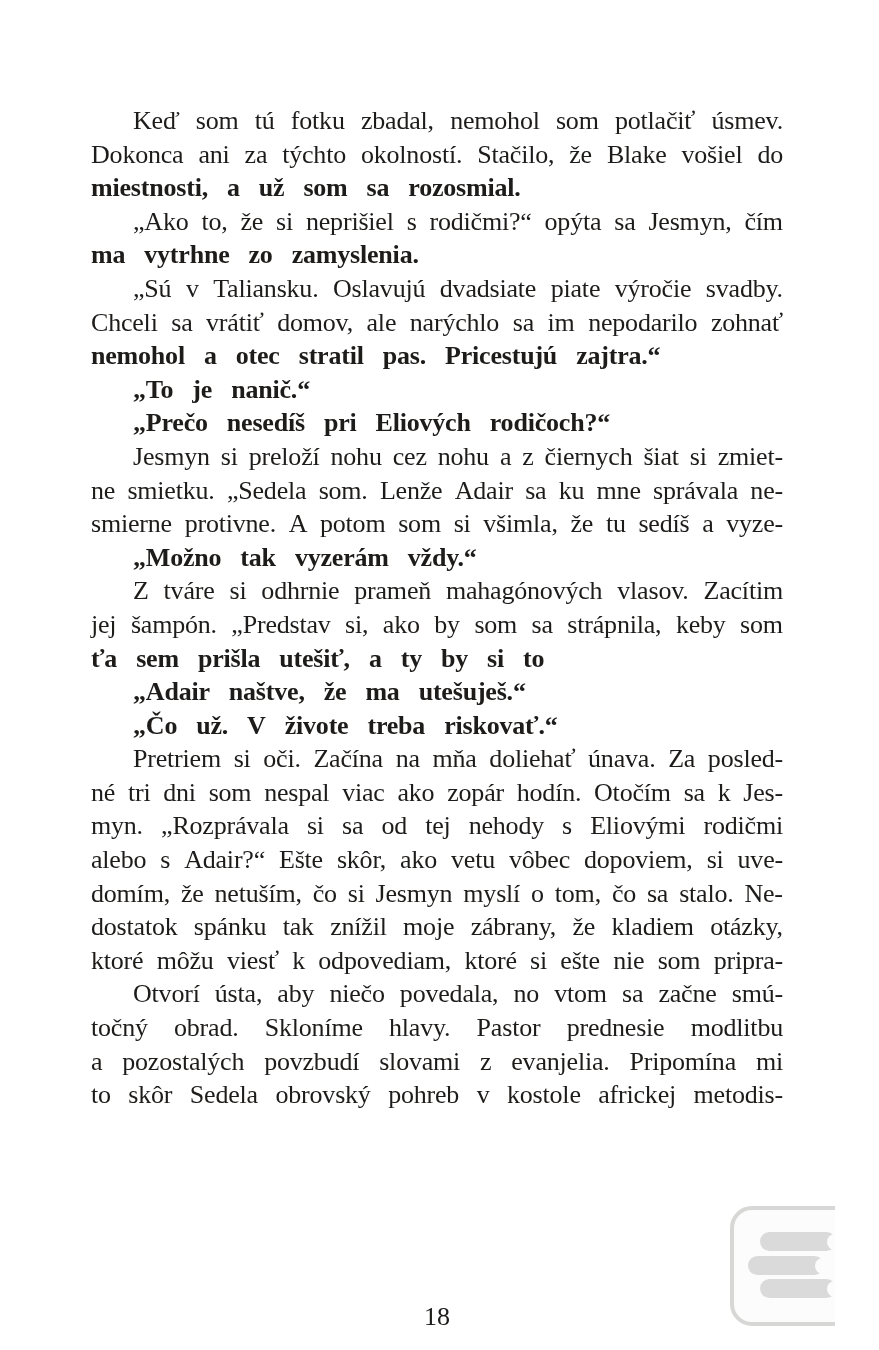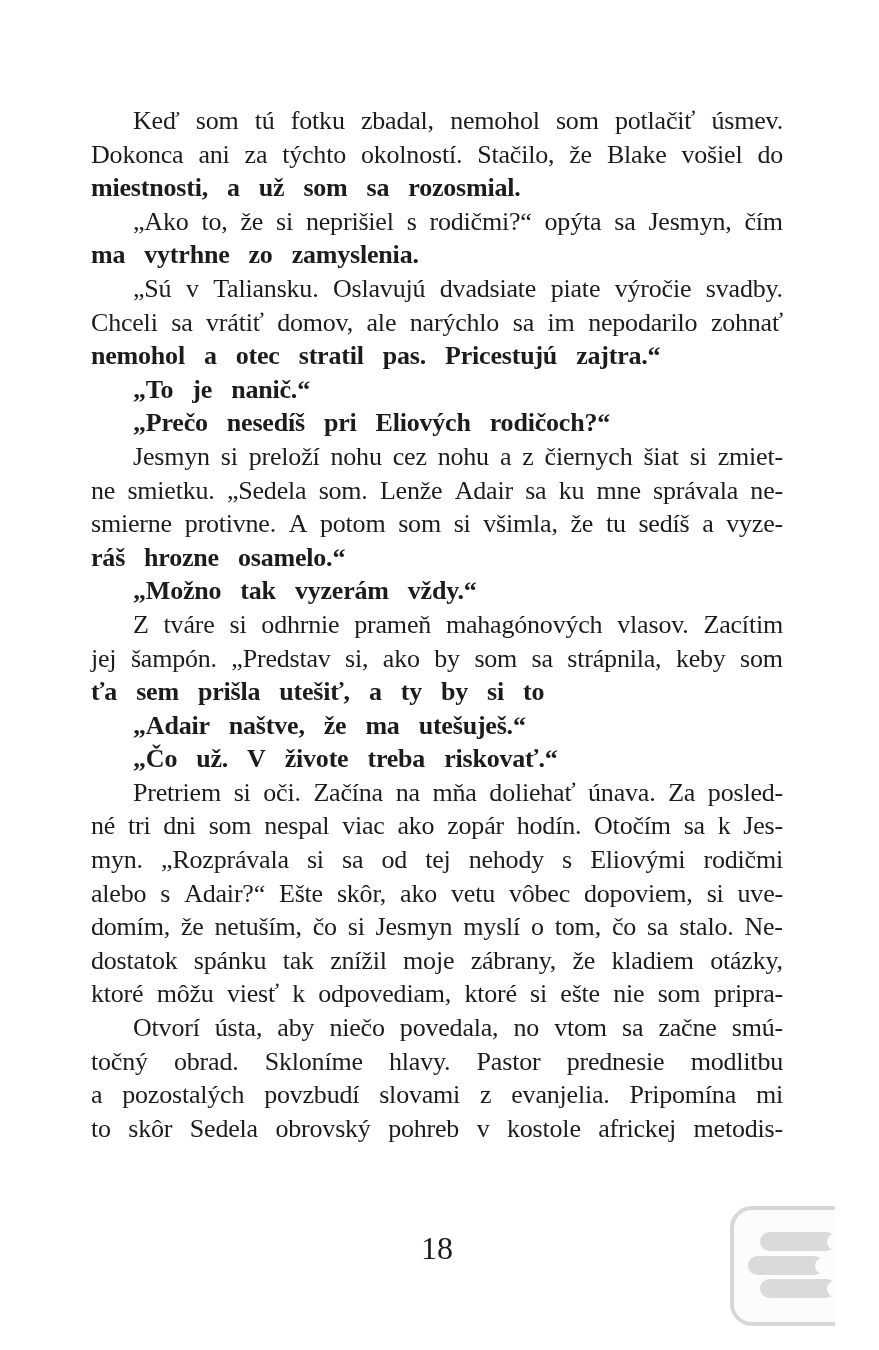--- a/index.html
+++ b/index.html
@@ -40,24 +40,24 @@
     justify-content:flex-start;
     gap:19px;
     font-weight:bold;
   }
   .line.indent{
     padding-left:42px;
   }
   .page-number{
     position:absolute;
     left:91px;
-    top:1232px;
+    top:1300px;
     width:692px;
     text-align:center;
-    font-size:32px;
+    font-size:26px;
     line-height:33.6px;
   }
   .watermark{
     position:absolute;
     left:730px;
     top:1206px;
     width:126px;
     height:120px;
     border:4px solid var(--wm-border);
     border-radius:22px;
@@ -218,25 +218,20 @@
         <span>potom</span>
         <span>som</span>
         <span>si</span>
         <span>všimla,</span>
         <span>že</span>
         <span>tu</span>
         <span>sedíš</span>
         <span>a</span>
         <span>vyze-</span>
       </div>
-      <div class="line last">
-        <span>ráš</span>
-        <span>hrozne</span>
-        <span>osamelo.“</span>
-      </div>
       <div class="line indent last">
         <span>„Možno</span>
         <span>tak</span>
         <span>vyzerám</span>
         <span>vždy.“</span>
       </div>
       <div class="line indent">
         <span>Z</span>
         <span>tváre</span>
         <span>si</span>

